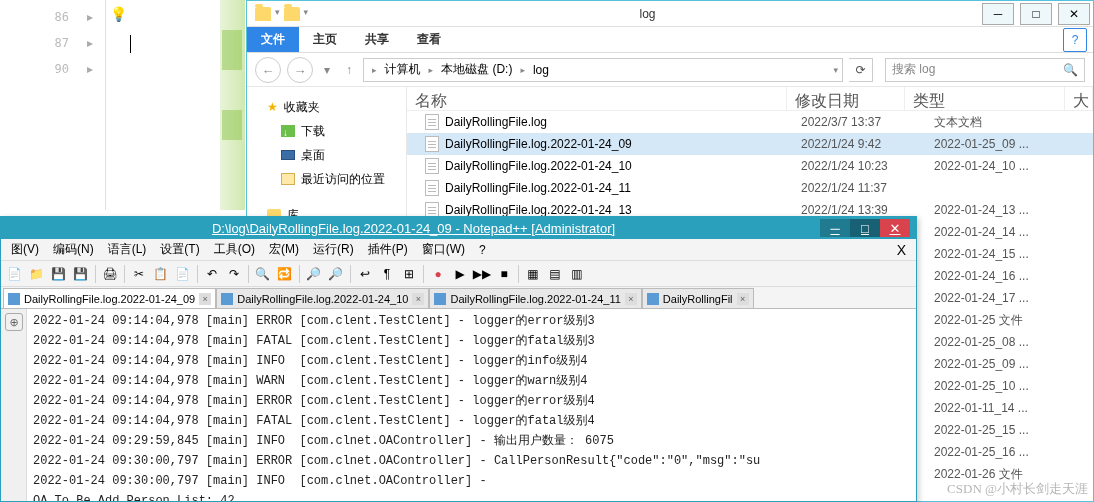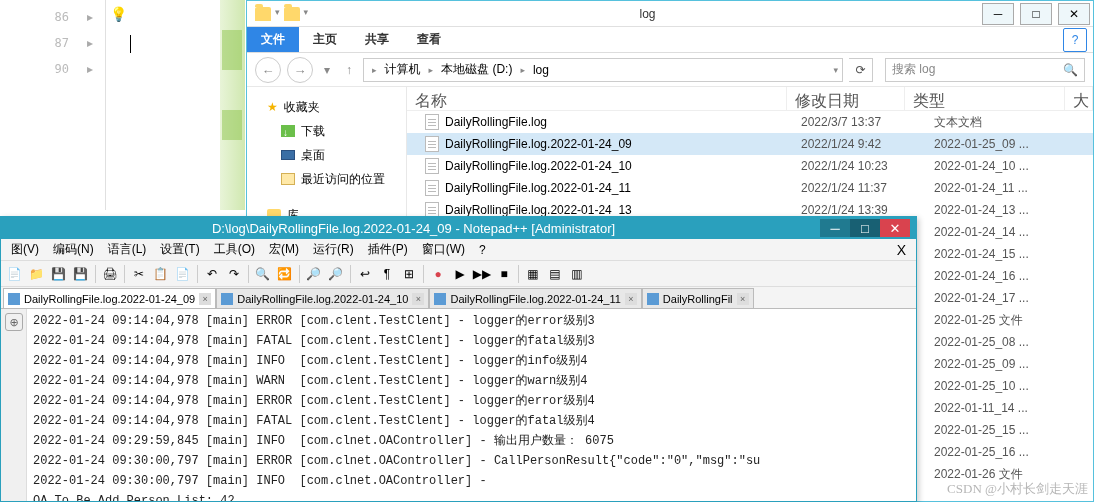--- a/index.html
+++ b/index.html
@@ -60,21 +60,21 @@
 .col-n { width:380px; } .col-d { width:118px; } .col-t { flex:1; } .col-s { width:28px; }
 .ex-rows { }
 .ex-row { display:flex; height:22px; align-items:center; font-size:12px; padding-left:18px; cursor:pointer; }
 .ex-row.sel { background:#d4e8f7; }
 .ex-row .fico { width:14px; height:16px; border:1px solid #bbb; background:#fff; margin-right:6px; position:relative; }
 .ex-row .fico::after { content:""; position:absolute; width:8px; height:1px; background:#bbb; top:4px; left:2px; box-shadow:0 3px 0 #bbb,0 6px 0 #bbb; }
 .ex-row .n { width:356px; } .ex-row .d { width:118px; color:#555; } .ex-row .t { flex:1; color:#555; white-space:nowrap; overflow:hidden; padding-right:4px;margin-left:15px; }
 
 
 .npp { position:absolute; left:0; top:216px; width:917px; height:286px; border:1px solid #2aa0bd; background:#eef2f6; box-shadow:2px 2px 6px rgba(0,0,0,.2); }
-.npp-title { height:22px; background:#2aa0bd; color:#fff; display:flex; align-items:center; padding:0 6px; font-size:13px; }
+.npp-title { height:22px; background:#2aa0bd; color:#fff; display:flex; align-items:center; padding:0 6px; font-size:13px;text-decoration:underline; }
 .npp-title .t { flex:1; text-align:center; }
 .npp-title .wb { display:flex; gap:0; }
 .npp-title .wb div { width:30px; height:18px; display:flex; align-items:center; justify-content:center; font-family:Arial; cursor:pointer; }
 .npp-title .min { background:#207a90; } .npp-title .max { background:#186073; } .npp-title .cls { background:#d9434e; }
 
 .npp-menu { height:22px; background:#f4f4f4; display:flex; align-items:center; padding:0 4px; gap:2px; font-size:12px; border-bottom:1px solid #ddd; }
 .npp-menu span { padding:2px 6px; cursor:pointer; }
 .npp-menu .x { margin-left:auto; font-family:Arial; font-size:14px; padding:0 6px; cursor:pointer; }
 
 .npp-tools { height:26px; background:#f4f4f4; display:flex; align-items:center; padding:0 4px; gap:2px; border-bottom:1px solid #ddd; }
@@ -214,21 +214,20 @@
           <div class="ex-row">
             <span class="fico"></span>
             <span class="n">DailyRollingFile.log.2022-01-24_10</span>
             <span class="d">2022/1/24 10:23</span>
             <span class="t">2022-01-24_10 ...</span>
           </div>
           <div class="ex-row">
             <span class="fico"></span>
             <span class="n">DailyRollingFile.log.2022-01-24_11</span>
             <span class="d">2022/1/24 11:37</span>
-            <span class="t">2022-01-24_11 ...</span>
           </div>
           <div class="ex-row">
             <span class="fico"></span>
             <span class="n">DailyRollingFile.log.2022-01-24_13</span>
             <span class="d">2022/1/24 13:39</span>
             <span class="t">2022-01-24_13 ...</span>
           </div>
           <div class="ex-row">
             <span style="width:20px"></span>
             <span class="n"></span>

